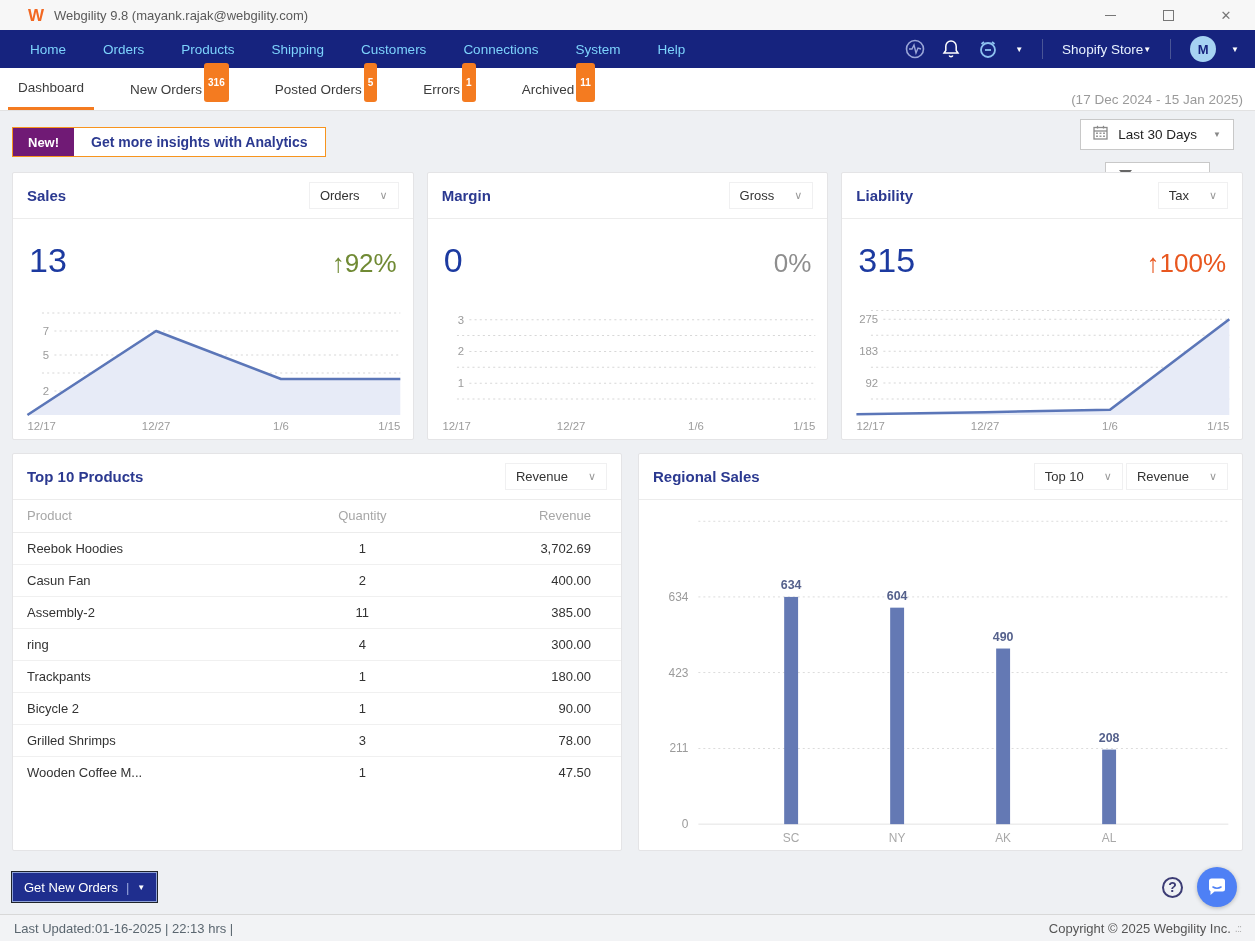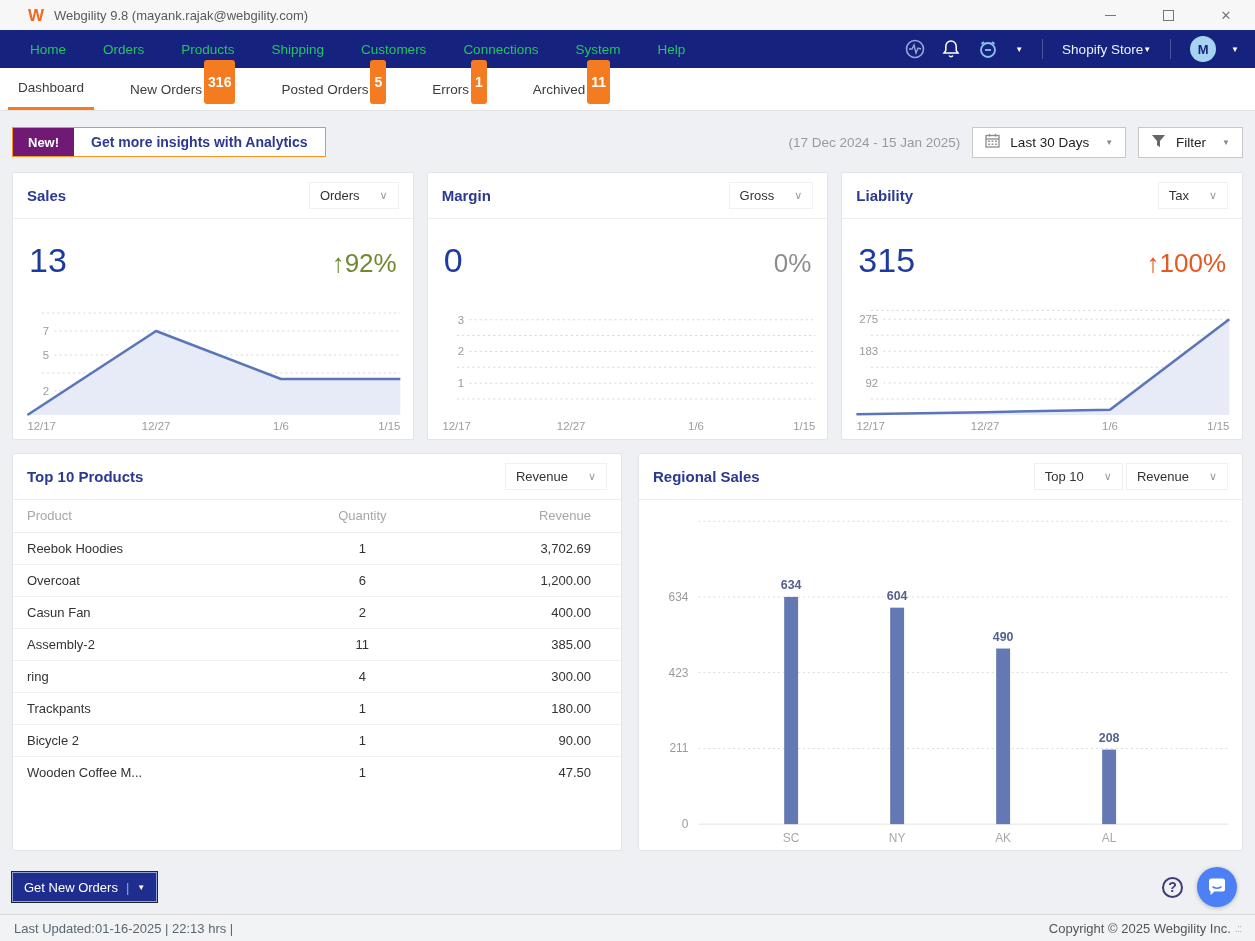--- a/index.html
+++ b/index.html
@@ -10,44 +10,44 @@
   .titlebar { height:30px; background:#f7f7f7; display:flex; align-items:center; padding-left:28px; flex:0 0 auto; }
   .logo-w { color:#f26822; font-weight:bold; font-size:17px; margin-right:10px; line-height:1; }
   .win-title { font-size:13px; color:#5a5a5a; }
   .win-controls { margin-left:auto; display:flex; }
   .win-btn { width:58px; height:30px; display:flex; align-items:center; justify-content:center; color:#777; font-size:13px; cursor:default; }
   .win-min-glyph { display:block; width:11px; height:1px; background:#777; }
   .win-max-glyph { display:block; width:11px; height:11px; border:1px solid #777; }
 
   
   .navbar { height:38px; background:#16237e; display:flex; align-items:center; padding:0 16px 0 30px; color:#fff; flex:0 0 auto; }
-  .nav-item { font-size:13.5px; color:#22c55e; margin-right:37px; cursor:default; white-space:nowrap; }
+  .nav-item { font-size:13.5px; color:#7dd3fc; margin-right:37px; cursor:default; white-space:nowrap; }
   .nav-right { margin-left:auto; display:flex; align-items:center; gap:15px; }
   .nav-ico { display:flex; align-items:center; }
   .nav-sep { width:1px; height:20px; background:#4a5596; margin:0 4px; }
   .store-select { font-size:13.5px; color:#e8f2ff; display:flex; align-items:center; gap:0; white-space:nowrap; }
   .caret { font-size:8px; color:#fff; }
   .caret-gray { font-size:8px; color:#888; }
   .avatar { width:26px; height:26px; border-radius:50%; background:#a6d3f2; color:#16237e; font-weight:bold; font-size:13px; display:flex; align-items:center; justify-content:center; }
 
   
   .tabbar { height:43px; background:#fff; border-bottom:1px solid #e2e2e2; display:flex; align-items:stretch; padding-left:8px; flex:0 0 auto; }
   .tab { display:flex; align-items:center; padding:0 10px; margin-right:26px; font-size:13.5px; color:#3c3c3c; position:relative; cursor:default; }
   .tab.active { border-bottom:3px solid #f47b20; }
-  .badge { background:#f47b20; color:#fff; font-size:14px; font-weight:bold; border-radius:3px; padding:14px 4px; margin-left:2px; position:relative; top:-7px; }
+  .badge { background:#f47b20; color:#fff; font-size:10px; font-weight:bold; border-radius:3px; padding:14px 4px; margin-left:2px; position:relative; top:-7px; }
   .badge:empty { display:none; }
 
   
   .content { flex:1 1 auto; background:#eef0f3; padding:16px 12px 0 12px; }
 
   .banner-row { display:flex; align-items:center; height:30px; margin-bottom:15px; }
   .analytics-banner { display:flex; align-items:stretch; border:1px solid #f7941d; background:#fff; height:30px; cursor:pointer; }
   .new-tag { background:#701a75; color:#fff; font-weight:bold; font-size:13px; display:flex; align-items:center; padding:0 15px; }
   .banner-text { color:#2b3990; font-weight:bold; font-size:14px; display:flex; align-items:center; padding:0 17px; }
-  .banner-right { margin-left:auto; display:flex; align-items:center; gap:12px; }
+  .banner-right { margin-left:auto; display:flex; align-items:center; gap:12px;flex-direction:column; }
   .date-range { color:#9a9a9a; font-size:13.5px; }
   .select-box { background:#fff; border:1px solid #c8c8c8; height:31px; display:flex; align-items:center; padding:0 12px; gap:10px; font-size:13.5px; color:#222; cursor:pointer; }
   .select-box .caret-gray { margin-left:6px; }
 
   .kpi-row { display:flex; gap:13px; margin-bottom:13px; }
   .card { background:#fff; border:1px solid #e4e4e6; border-radius:2px; }
   .kpi-card { flex:1 1 0; height:268px; display:flex; flex-direction:column; }
   .card-head { display:flex; align-items:center; justify-content:space-between; padding:9px 14px; border-bottom:1px solid #ececec; }
   .card-title { color:#2b3990; font-weight:bold; font-size:15px; }
   .head-dd { display:flex; align-items:center; gap:20px; font-size:13px; color:#333; border:1px solid #f0f0f1; padding:5px 10px; cursor:pointer; }
@@ -318,25 +318,20 @@
               <th class="col-rev">Revenue</th>
             </tr>
           </thead>
           <tbody>
             <tr>
                 <td>Reebok Hoodies</td>
                 <td class="col-qty">1</td>
                 <td class="col-rev">3,702.69</td>
               </tr>
             <tr>
-                <td>Overcoat</td>
-                <td class="col-qty">6</td>
-                <td class="col-rev">1,200.00</td>
-              </tr>
-            <tr>
                 <td>Casun Fan</td>
                 <td class="col-qty">2</td>
                 <td class="col-rev">400.00</td>
               </tr>
             <tr>
                 <td>Assembly-2</td>
                 <td class="col-qty">11</td>
                 <td class="col-rev">385.00</td>
               </tr>
             <tr>
@@ -346,20 +341,25 @@
               </tr>
             <tr>
                 <td>Trackpants</td>
                 <td class="col-qty">1</td>
                 <td class="col-rev">180.00</td>
               </tr>
             <tr>
                 <td>Bicycle 2</td>
                 <td class="col-qty">1</td>
                 <td class="col-rev">90.00</td>
+              </tr>
+            <tr>
+                <td>Grilled Shrimps</td>
+                <td class="col-qty">3</td>
+                <td class="col-rev">78.00</td>
               </tr>
             <tr>
                 <td>Wooden Coffee M...</td>
                 <td class="col-qty">1</td>
                 <td class="col-rev">47.50</td>
               </tr>
           </tbody>
         </table>
       </div>
 

